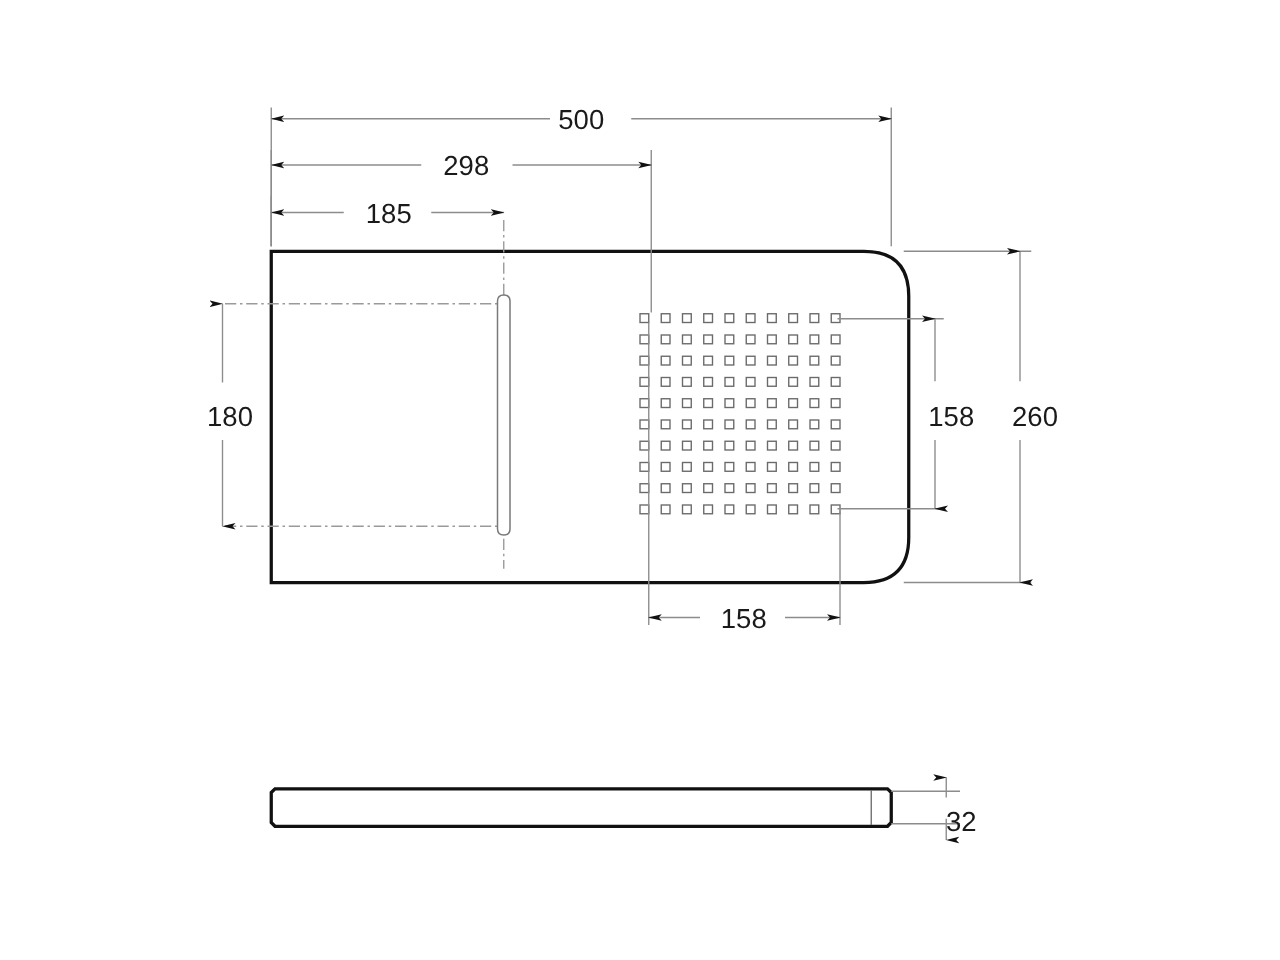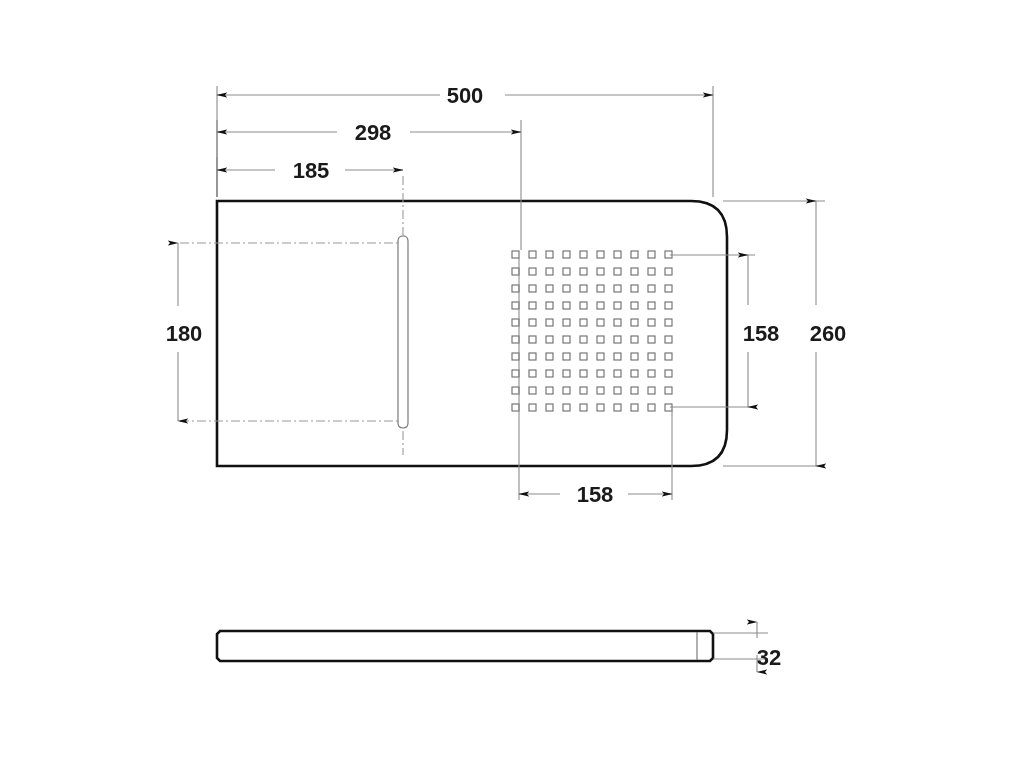--- a/index.html
+++ b/index.html
@@ -2,21 +2,21 @@
 <html><head>
 <meta charset="utf-8">
 <style>
   html,body{margin:0;padding:0;background:#ffffff;}
   body{
     width:1024px;height:768px;
     font-family:"Liberation Sans", sans-serif;
     overflow:hidden;
     position:relative;
   }
-  #stage{position:absolute;left:0;top:0;width:1024px;height:768px;font-weight:bold;}
+  #stage{position:absolute;left:0;top:0;width:1024px;height:768px;}
   svg{display:block;}
   text{
     font-family:"Liberation Sans", sans-serif;
     fill:#1a1a1a;
     font-size:22px;
   }
   .dimline{stroke:#8c8c8c;stroke-width:1.1;fill:none;}
   .extline{stroke:#8c8c8c;stroke-width:1.1;fill:none;}
   .centerline{stroke:#9a9a9a;stroke-width:1.1;fill:none;stroke-dasharray:9 3 2 3;}
   .outline{stroke:#111111;stroke-width:2.6;fill:#ffffff;}

